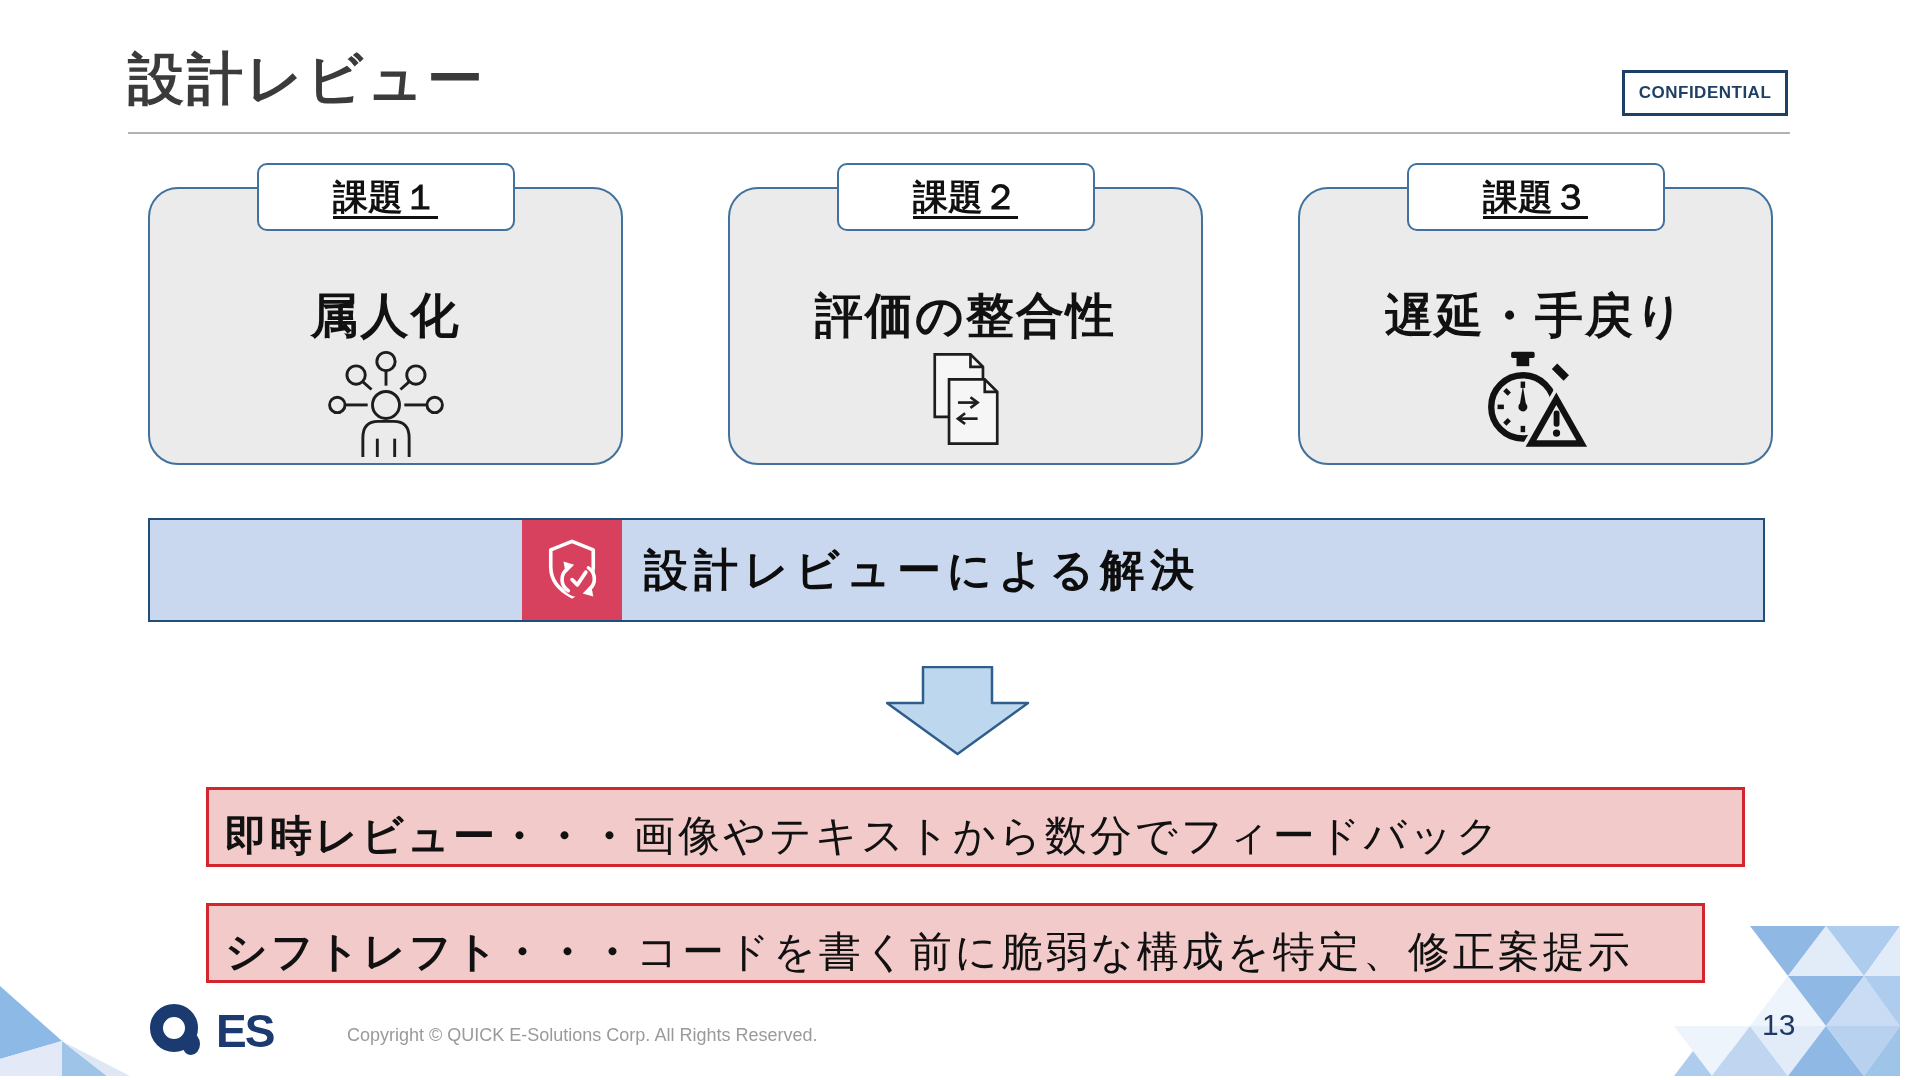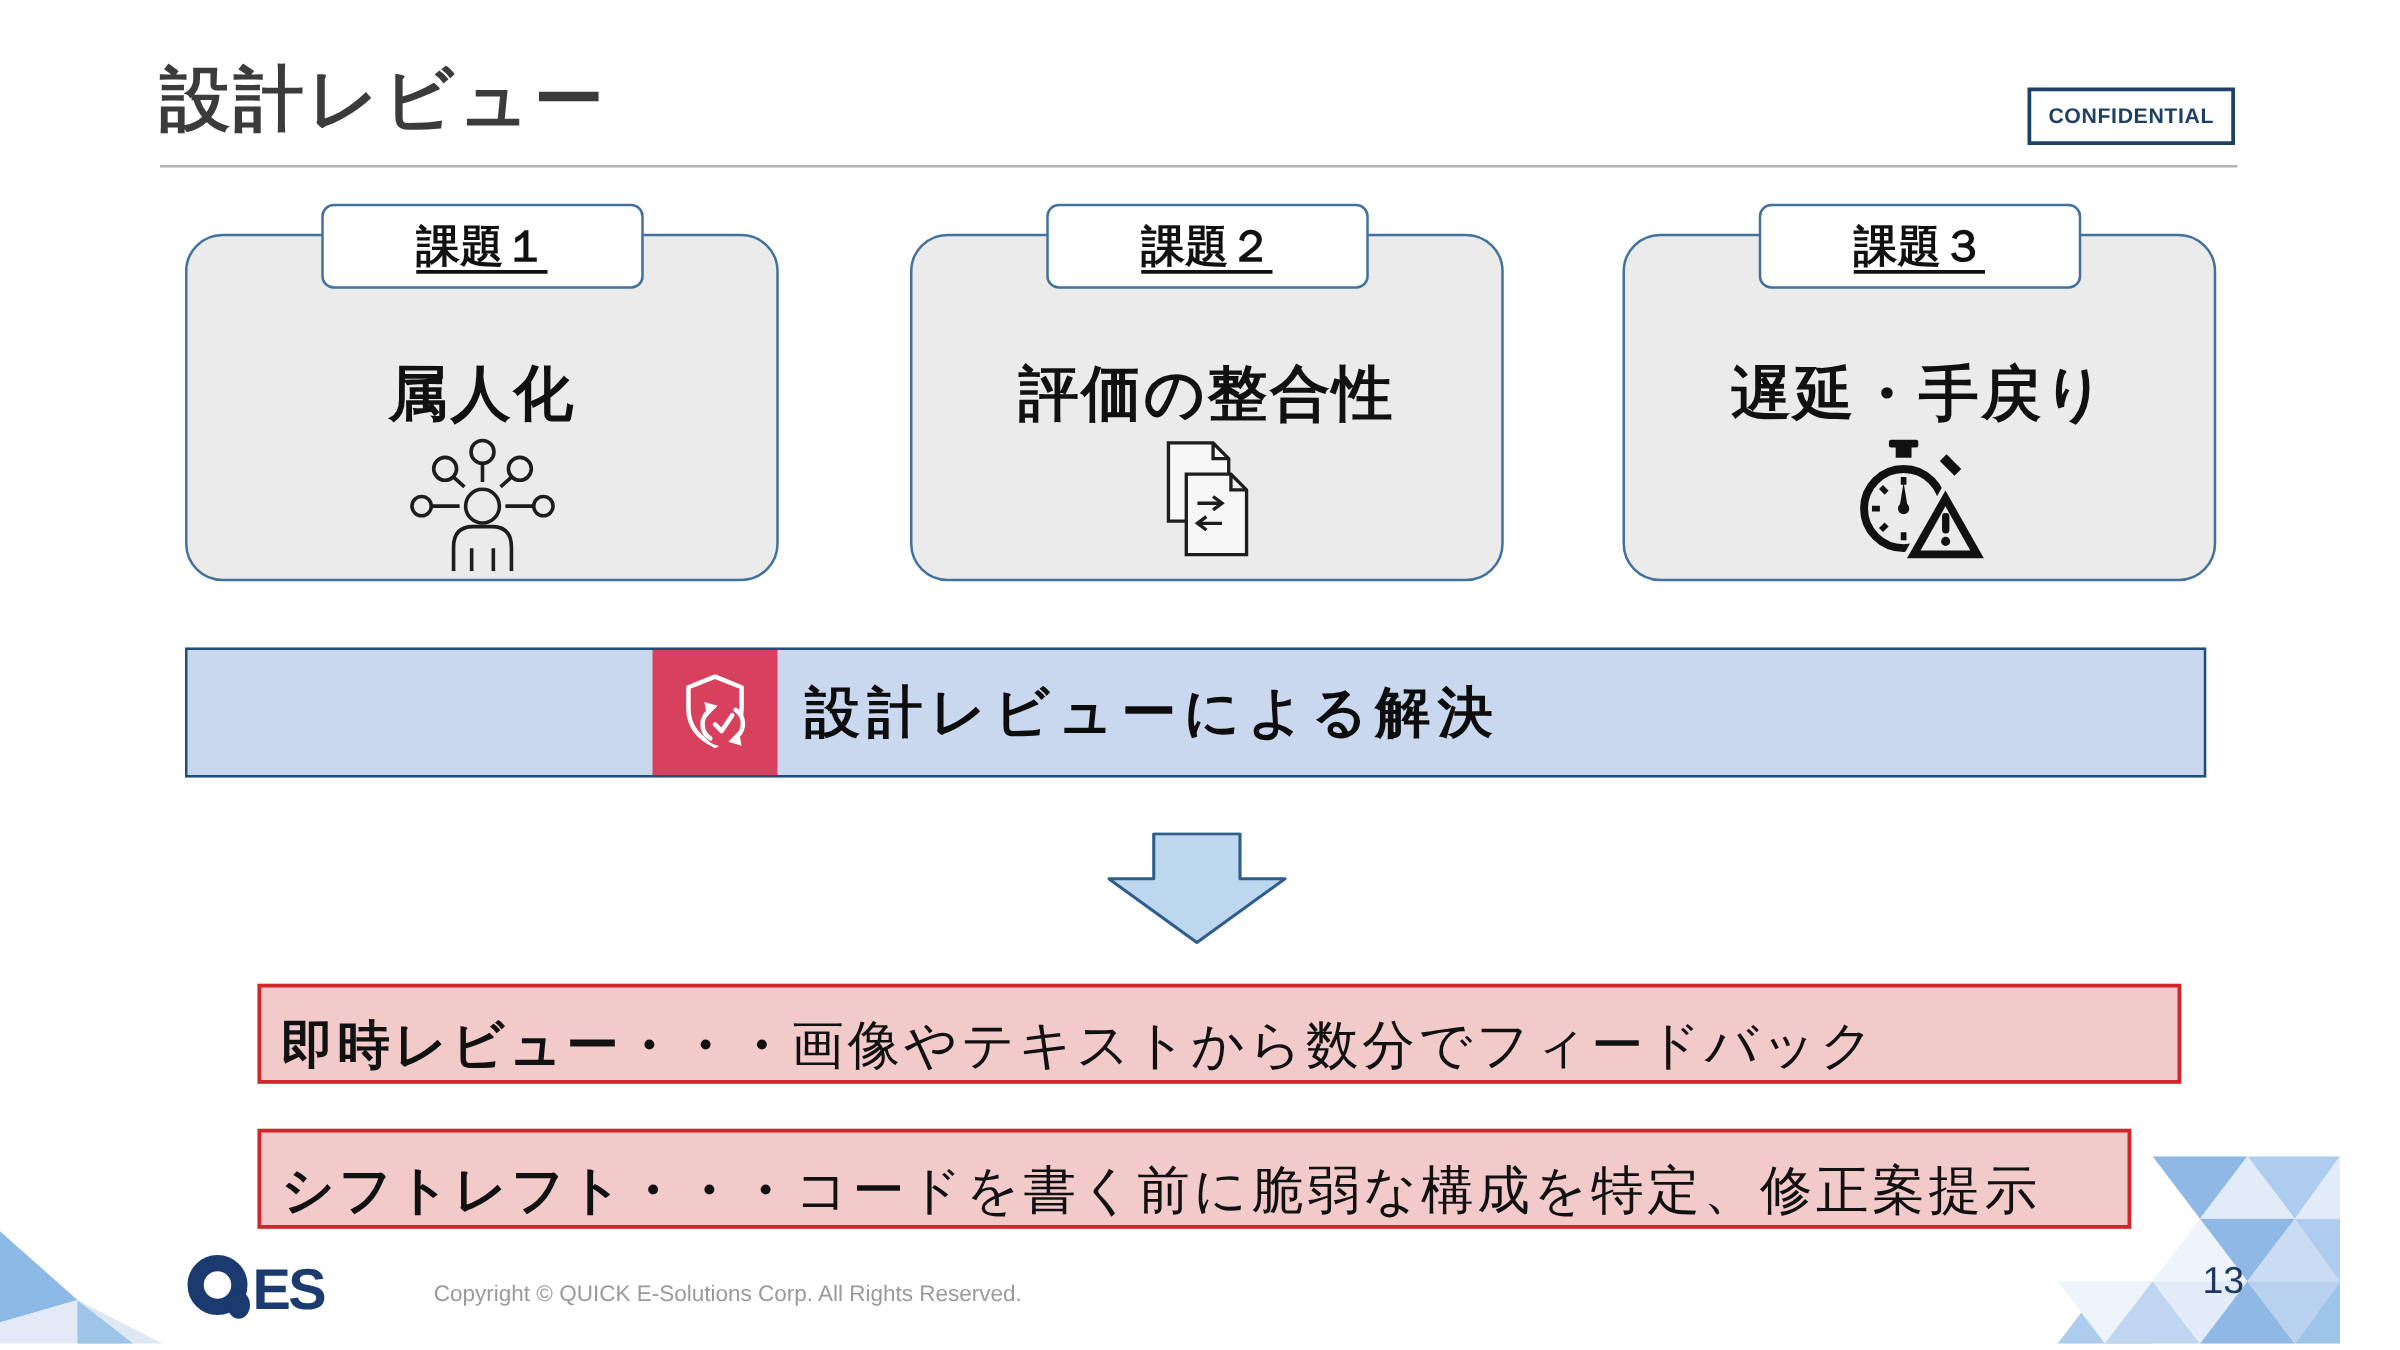--- a/index.html
+++ b/index.html
@@ -1,17 +1,17 @@
 <!DOCTYPE html>
 <html style="--title_gray: #3b3b3b; --navy: #1f4e79; --card_border: #41719c; --card_bg: #ebebeb; --banner_bg: #c9d8ef; --banner_icon_bg: #d8415d; --arrow_fill: #bdd7ee; --arrow_border: #2f5d8c; --benefit_bg: #f3caca; --benefit_border: #d3262c; --confidential: #1f4065; --page_number: #1f3864; --logo_navy: #1b3a70; --copyright_gray: #9a9a9a;"><head>
 <meta charset="utf-8">
 <style>
   html,body{margin:0;padding:0;background:#fff;}
   .slide{position:relative;width:1872px;height:1080px;background:#fff;overflow:hidden;
-         font-family:"Liberation Sans","DejaVu Sans",sans-serif;color:#1a1a1a;}
+         font-family:"Liberation Sans","DejaVu Sans",sans-serif;color:#1a1a1a;padding-left:28px;}
 
   
   .title{position:absolute;left:128px;top:42px;font-size:56px;font-weight:800;
          color:var(--title_gray);letter-spacing:3px;}
   .title-divider{position:absolute;left:128px;top:132px;width:1662px;height:2px;background:#b3b3b3;}
   .confidential{position:absolute;left:1622px;top:70px;width:166px;height:46px;
         border:3px solid var(--confidential);color:var(--confidential);
         display:flex;align-items:center;justify-content:center;
         font-size:17px;font-weight:bold;letter-spacing:.5px;box-sizing:border-box;}
 
@@ -51,21 +51,21 @@
   .benefit .lead{font-weight:800;}
   .benefit .sep{font-weight:800;}
   .benefit .desc{font-weight:normal;}
 
   
   .logo{position:absolute;left:150px;top:1000px;height:52px;display:flex;align-items:flex-end;}
   .q-ring{width:48px;height:48px;border:13px solid var(--logo_navy);border-radius:50%;box-sizing:border-box;}
   .q-dot{width:18px;height:22px;background:var(--logo_navy);border-radius:50%;
          margin-left:-16px;margin-bottom:-3px;}
   .logo-es{font-size:46px;font-weight:800;color:var(--logo_navy);letter-spacing:-2px;
-         line-height:42px;margin-left:2px;}
+         line-height:42px;margin-left:16px;}
   .copyright{position:absolute;left:347px;top:1025px;font-size:18px;color:var(--copyright_gray);}
   .page-number{position:absolute;left:1762px;top:1008px;font-size:30px;color:var(--page_number);z-index:3;}
   .corner{position:absolute;bottom:0;z-index:1;}
   .corner.left{left:0;}
   .corner.right{right:0;}
 </style>
 </head>
 <body>
 
 <div class="slide">

